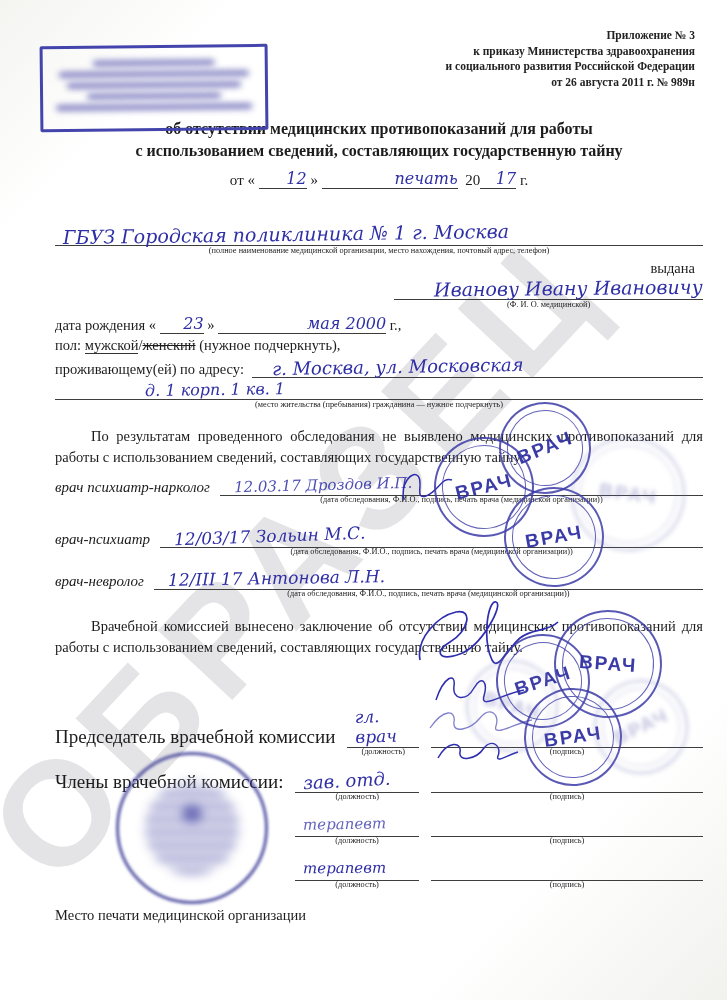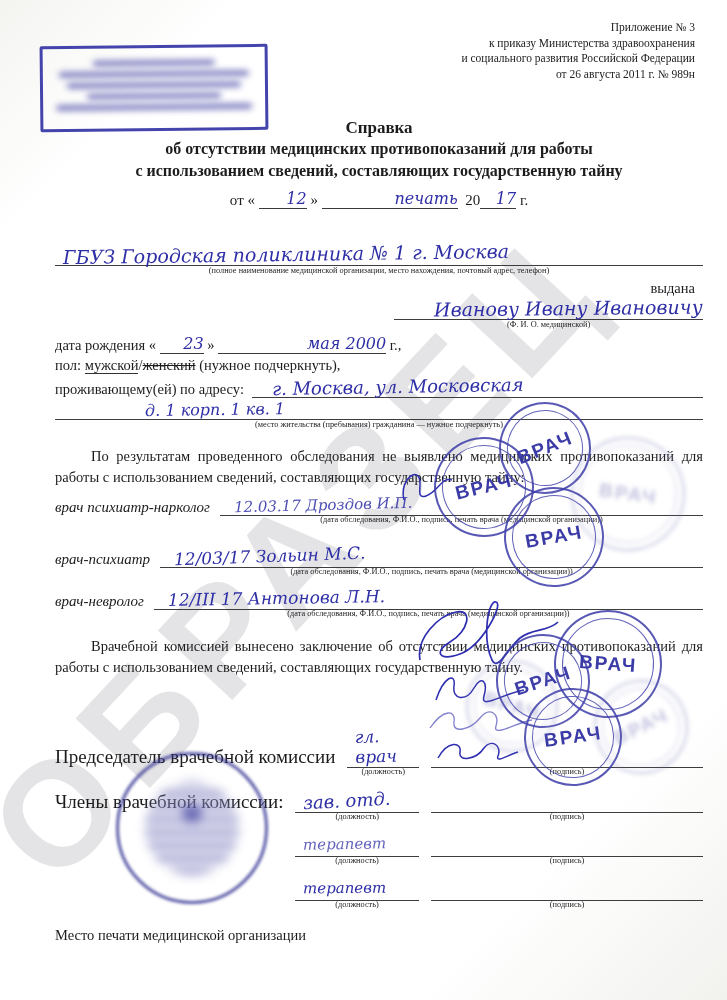--- a/index.html
+++ b/index.html
@@ -31,22 +31,22 @@
     border:3.5px solid #4444ad;border-radius:2px;
     transform:rotate(-0.6deg);
     z-index:3;box-sizing:border-box;padding-top:7px;
   }
   .rect-stamp .blur-line{
     height:6px;background:#8080c2;filter:blur(3px);
     border-radius:3px;margin:5px auto;
   }
   
   .header-right{
-    position:absolute;right:32px;top:20px;width:330px;
-    text-align:right;font-size:11.5px;line-height:1.35;color:#222;z-index:1;
+    position:absolute;right:32px;top:28px;width:330px;
+    text-align:right;font-size:11.5px;line-height:1.35;color:#222;z-index:1;font-weight:bold;
   }
   
   .content{position:absolute;left:55px;right:24px;top:0;z-index:1;}
   .title-block{margin-top:118px;text-align:center;}
   .title-main{font-size:17px;font-weight:bold;}
   .title-sub{font-size:16px;font-weight:bold;line-height:1.35;}
   .date-line{font-size:15px;margin-top:8px;}
   .uline{display:inline-block;border-bottom:1.3px solid #3a3a3a;text-align:right;vertical-align:bottom;}
   .hand{
     font-family:"DejaVu Serif", serif;font-style:italic;
@@ -128,21 +128,20 @@
   <div class="header-right">
     <div>Приложение № 3</div>
     <div>к приказу Министерства здравоохранения</div>
     <div>и социального развития Российской Федерации</div>
     <div>от 26 августа 2011 г. № 989н</div>
   </div>
 
   <div class="content">
 
     <div class="title-block">
-      <div class="title-main">Справка</div>
       <div class="title-sub">об отсутствии медицинских противопоказаний для работы</div>
       <div class="title-sub">с использованием сведений, составляющих государственную тайну</div>
       <div class="date-line">
         <span>от «</span>
         <span class="uline" style="width:48px;"><span class="hand hand-md">12</span></span>
         <span>»</span>
         <span class="uline" style="width:136px;"><span class="hand hand-md">печать</span></span>
         &nbsp;<span>20</span><span class="uline" style="width:36px;"><span class="hand hand-md">17</span></span>
         <span>г.</span>
       </div>

